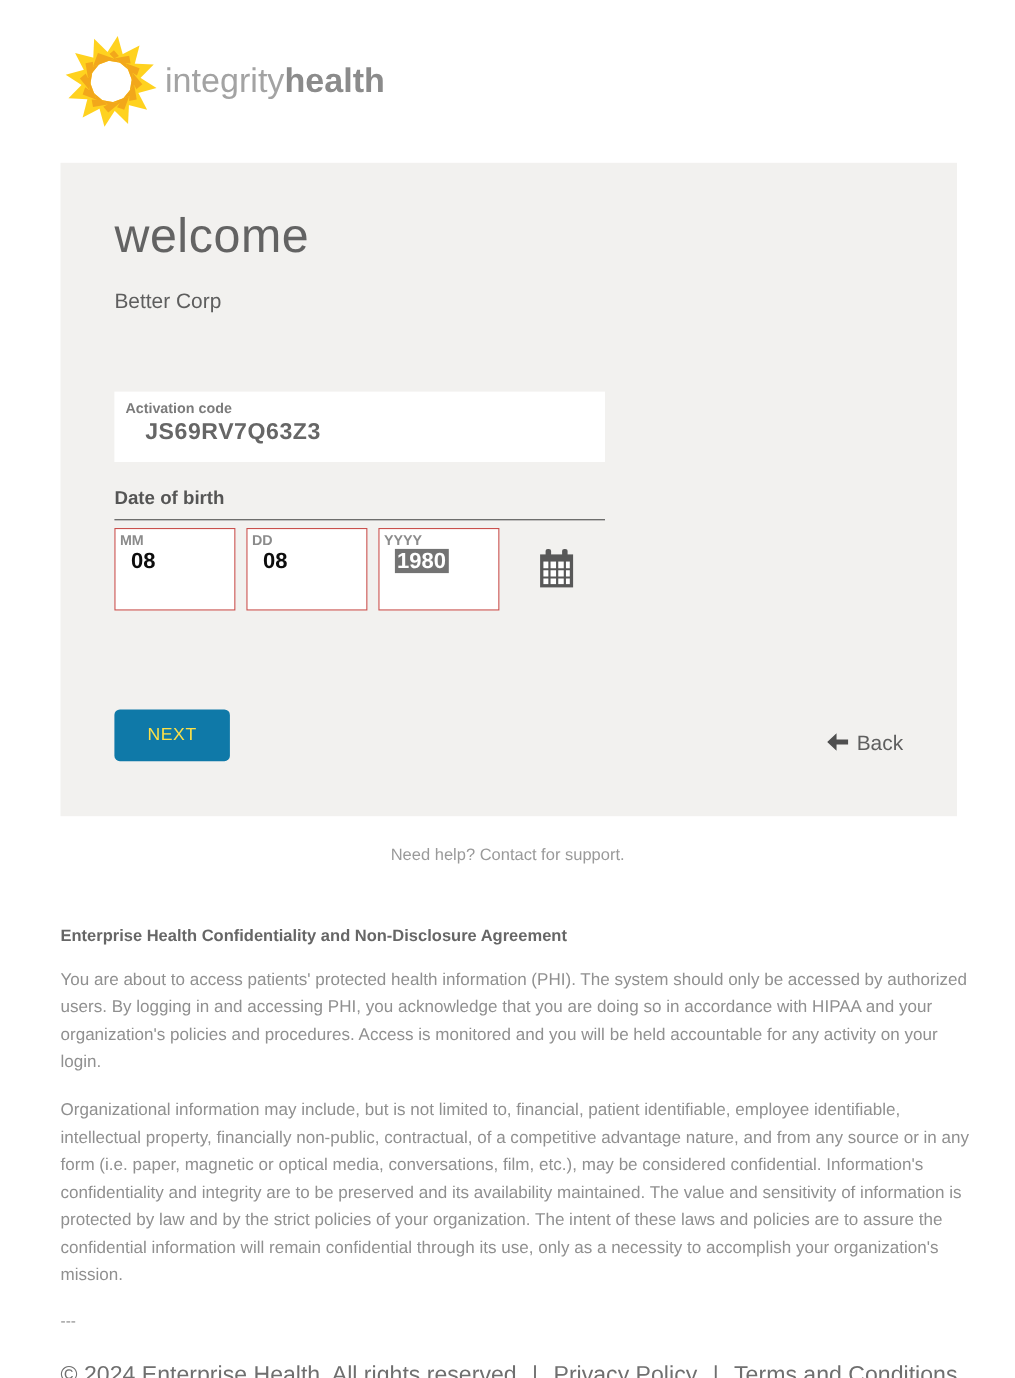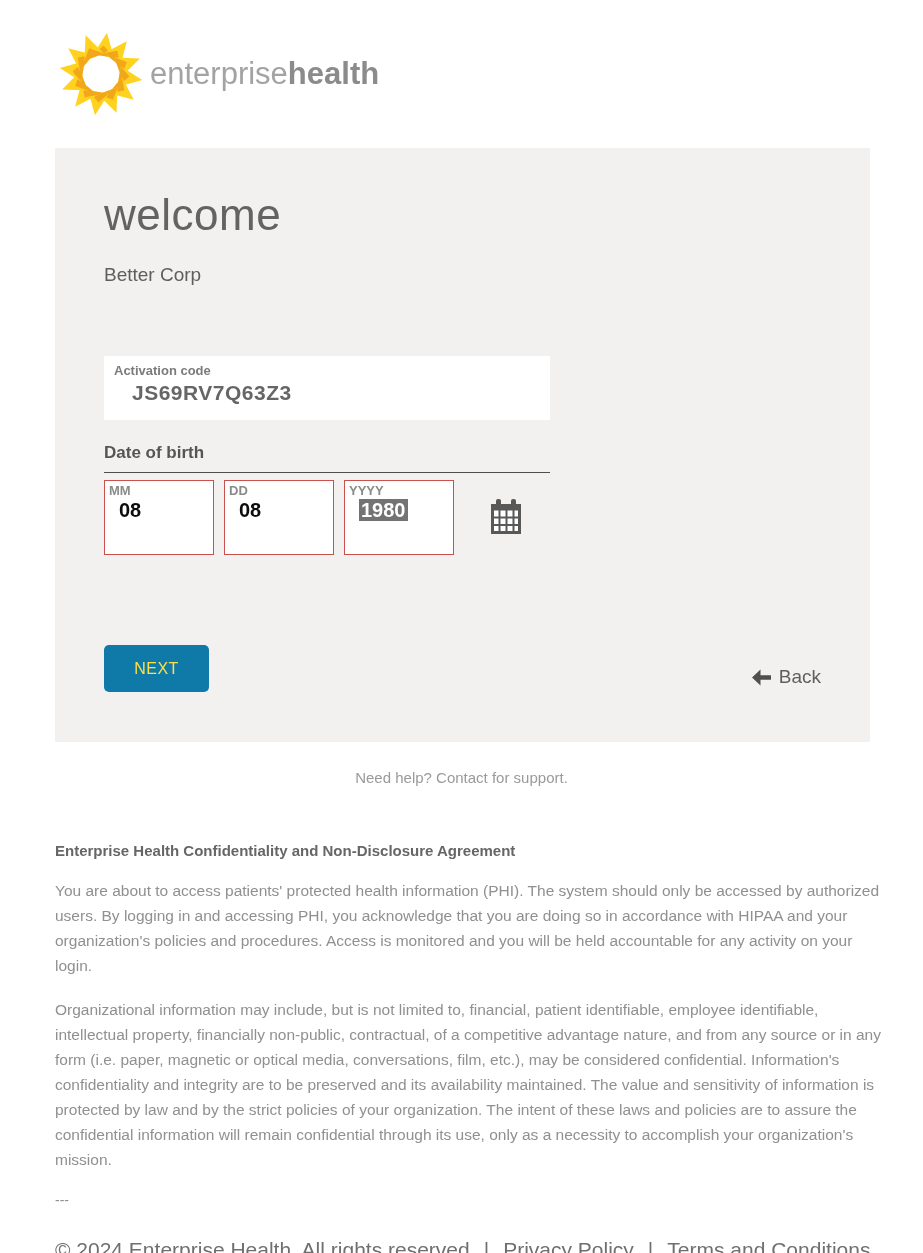--- a/index.html
+++ b/index.html
@@ -63,21 +63,21 @@
     background: #0f79a8;
     color: #fde047;
     font-family: "Liberation Sans", sans-serif;
     font-size: 16px;
     letter-spacing: 0.5px;
     border: none;
     border-radius: 5px;
     cursor: pointer;
   }
   .back-link {
-    display: inline-flex; align-items: center; gap: 7px;
+    display: inline-flex; align-items: flex-start; gap: 7px;
     color: #5f5f5f; font-size: 19px; text-decoration: none;
     margin-bottom: 4px; margin-right: 0px; cursor: pointer;
   }
 
   .help-text { margin-top: 27px; text-align: center; font-size: 15px; color: #9a9a9a; }
 
   
   .agreement { margin: 56px 40px 0 55px; }
   .agreement-title { font-size: 15px; font-weight: 700; color: #666666; }
   .agreement p { margin-top: 19px; font-size: 15.5px; color: #909090; line-height: 25px; max-width: 833px; }
@@ -138,21 +138,21 @@
         <path d="M41 27 L57 2 L65 31 Z" fill="#FFD21F"></path>
           <path d="M41 27 L53 17 L65 31 Z" fill="#F2A71B"></path>
       </g>
       <g transform="rotate(330 50 50)">
         <path d="M41 27 L57 2 L65 31 Z" fill="#FFD21F"></path>
           <path d="M41 27 L53 17 L65 31 Z" fill="#F2A71B"></path>
       </g>
     </g>
   </svg>
   <div class="brand-text">
-    <span>enterprise</span><span class="bold">health</span>
+    <span>integrity</span><span class="bold">health</span>
   </div>
 </header>
 
 <main class="card">
   <h1 class="welcome">welcome</h1>
   <div class="company">Better Corp</div>
 
   <div class="activation-box">
     <div class="activation-label">Activation code</div>
     <div class="activation-value">JS69RV7Q63Z3</div>

